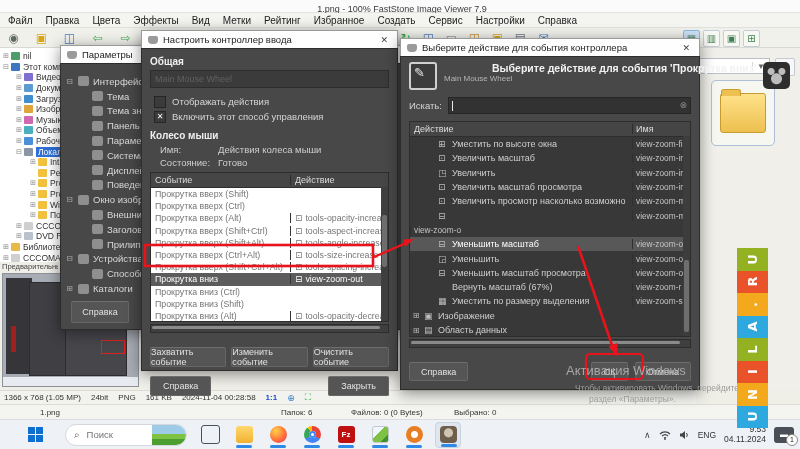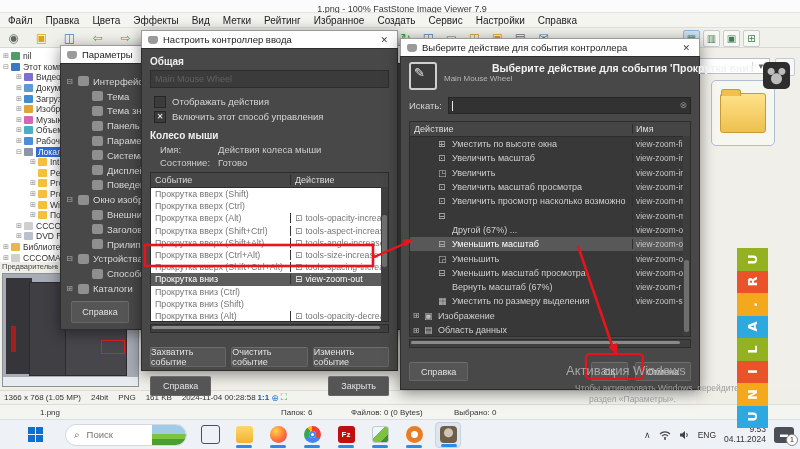--- a/index.html
+++ b/index.html
@@ -55,21 +55,21 @@
   .combo .chev{font-size:8px;color:#666;padding:0 4px;border-left:1px solid #d8d8d8;}
   .trash{left:775px;top:58px;width:18px;height:16px;border:1px solid #c4c9d2;border-radius:2px;background:#f6f7f9;
     display:flex;align-items:center;justify-content:center;font-size:10px;color:#7d8694;}
   .folderitem{left:711px;top:80px;width:62px;height:64px;border:1px solid #aebed4;border-radius:5px;background:#f7f7f2;
     display:flex;align-items:center;justify-content:center;}
   .folderglyph{width:44px;height:38px;background:linear-gradient(#ffe28a,#edc04f);border:1px solid #c89b2e;border-radius:3px;position:relative;}
   .folderglyph::before{content:"";position:absolute;left:0;top:-5px;width:18px;height:6px;background:#edc04f;
     border:1px solid #c89b2e;border-bottom:none;border-radius:3px 3px 0 0;}
   
   .status1{left:0;top:390px;width:696px;height:14px;background:#f2f2ee;border-top:1px solid #dddbd4;
-    display:flex;align-items:center;font-size:8px;color:#333;gap:2px;padding-left:4px;box-sizing:border-box;}
+    display:flex;align-items:center;font-size:8px;color:#333;gap:10px;padding-left:4px;box-sizing:border-box;}
   .status1 .zoomlbl{color:#1a4fd0;font-weight:bold;}
   .status1 .s-ic{color:#2f7fd0;font-size:9px;} .status1 .s-ic2{color:#3fae4d;font-size:9px;}
   .status2{left:0;top:404px;width:800px;height:15px;background:#f4f4f0;border-top:1px solid #ddddd6;
     font-size:8px;color:#333;box-sizing:border-box;}
   .status2 span{position:absolute;top:3px;margin-left:36px;}
   
   .dlg{box-shadow:0 3px 14px rgba(0,0,0,.45);}
   .dlg-title{height:18px;background:#fefefe;display:flex;align-items:center;gap:5px;padding:0 6px;
     font-size:9.5px;color:#222;box-sizing:border-box;border:1px solid #9a9a9a;border-bottom:none;}
   .dlg-title .wilber{width:10px;height:8px;background:#9a9a9a;border-radius:2px 2px 4px 4px;flex:none;}
@@ -641,22 +641,22 @@
         <div class="evscroll">
             <div class="th"></div>
           </div>
       </div>
       <div class="ehscroll">
           <div class="th"></div>
         </div>
       <div class="ctrl-btnrow">
 
       <div class="gbtn">Захватить событие</div>
+          <div class="gbtn">Изменить событие</div>
           <div class="gbtn">Очистить событие</div>
-          <div class="gbtn">Изменить событие</div>
         </div>
       <div class="ctrl-bottom">
         <div class="gbtn">Справка</div>
         <div class="gbtn">Закрыть</div>
       </div>
     </div>
   </div>
 
   <div class="abs act dlg">
     <div class="dlg-title">
@@ -734,25 +734,20 @@
 
             <div class="arow">
               <span class="grp">
                 <span class="exp"></span>
                 <span class="aic">⊟</span>
               </span>
               <span class="c2">view-zoom-m</span>
             </div>
 
             <div class="arow">
-              <span class="grp">
-                <span class="exp"></span>
-                <span class="aic"></span>
-                <span>Другой (67%) ...</span>
-              </span>
               <span class="c2">view-zoom-o</span>
             </div>
 
             <div class="arow sel">
               <span class="grp">
                 <span class="exp"></span>
                 <span class="aic">⊟</span>
                 <span>Уменьшить масштаб</span>
               </span>
               <span class="c2">view-zoom-o</span>

